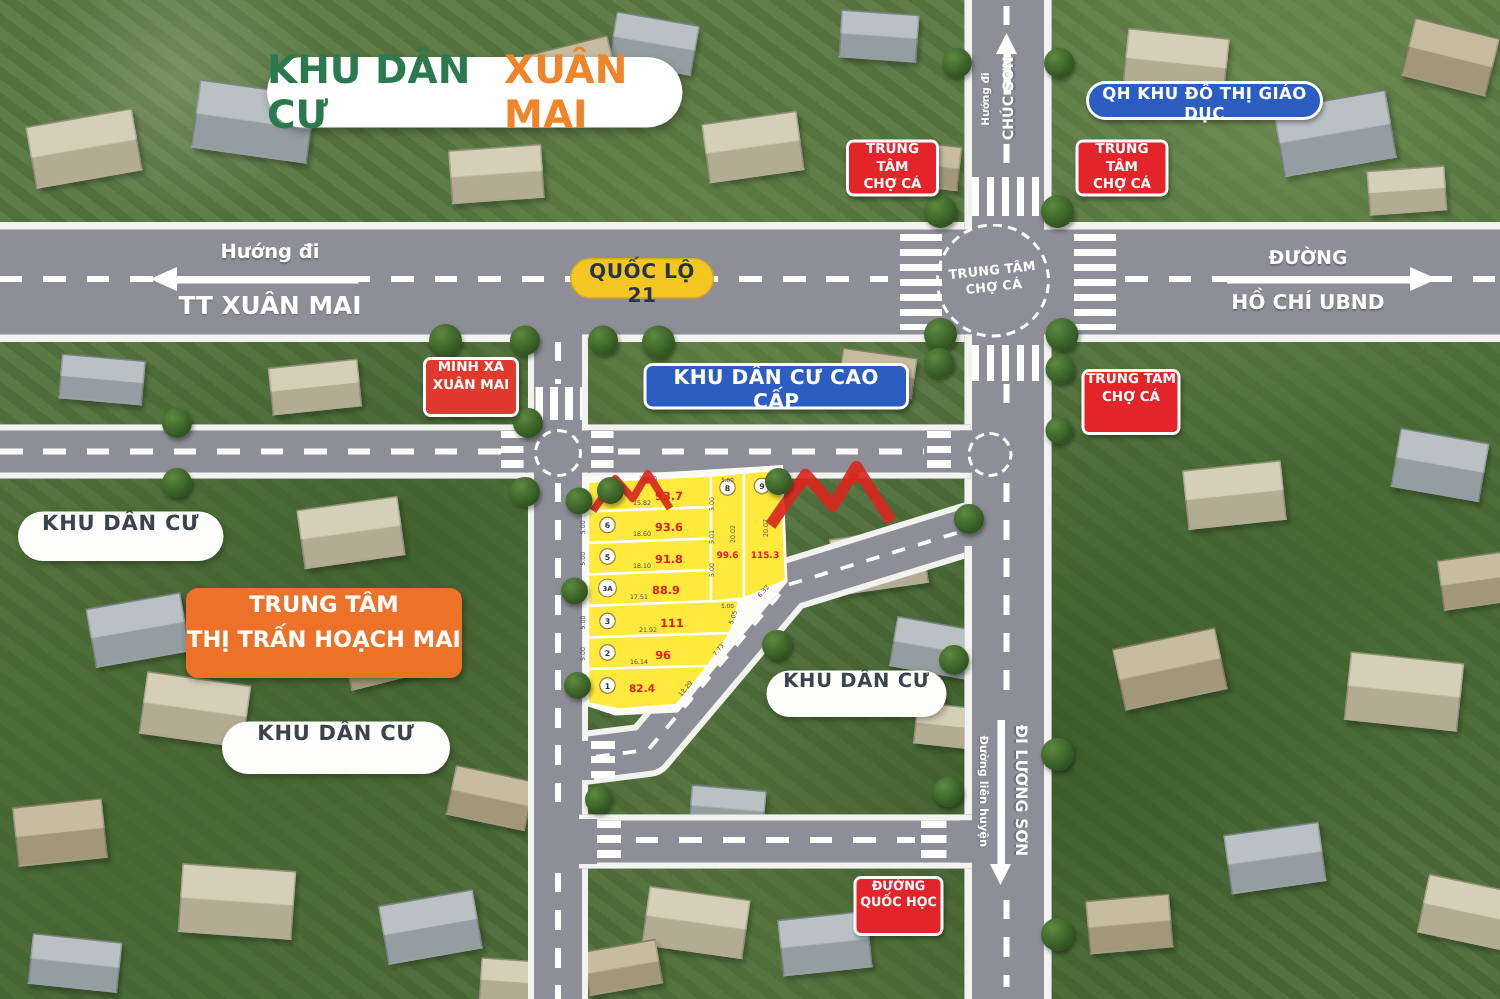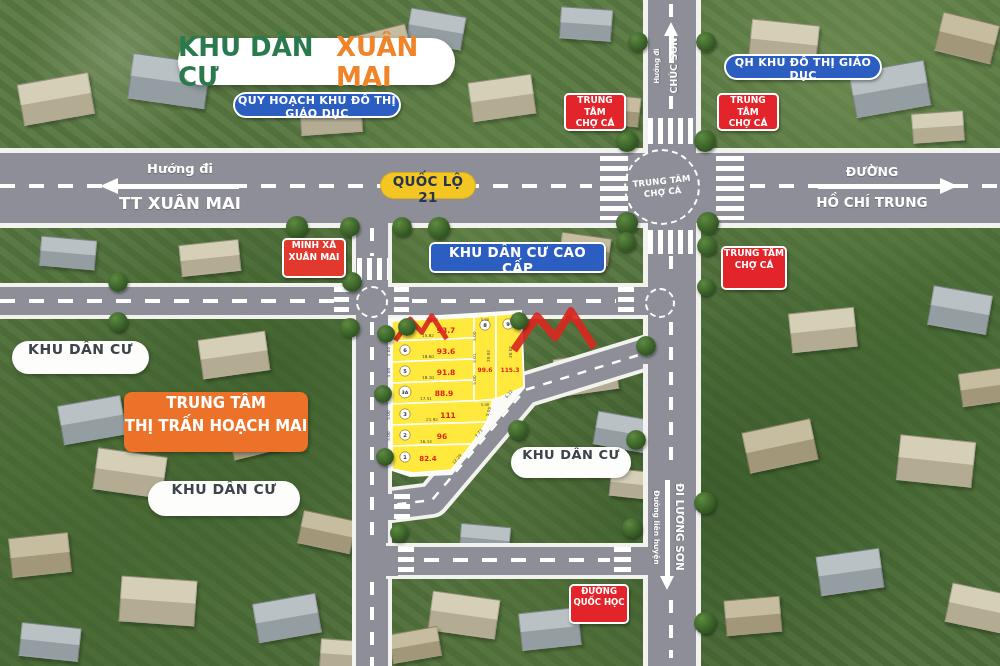--- a/index.html
+++ b/index.html
@@ -183,21 +183,21 @@
   <div class="roundabout" style="left:645px;top:288px;width:30px;height:30px;border-width:2px"></div>
 
   <div class="tri left" style="left:100px;top:178px"></div>
   <div class="shaft-h" style="left:117px;top:184px;width:122px"></div>
   <div class="road-label" style="left:130px;top:161px;width:100px;font-size:13px">Hướng đi</div>
   <div class="road-label" style="left:116px;top:194px;width:128px;font-size:16.5px">TT XUÂN MAI</div>
 
   <div class="shaft-h" style="left:818px;top:184px;width:122px"></div>
   <div class="tri right" style="left:940px;top:178px"></div>
   <div class="road-label" style="left:822px;top:164px;width:100px;font-size:12.5px">ĐƯỜNG</div>
-  <div class="road-label" style="left:810px;top:194px;width:124px;font-size:13.5px">HỒ CHÍ TRUNG</div>
+  <div class="road-label" style="left:810px;top:194px;width:124px;font-size:13.5px">HỒ CHÍ UBND</div>
 
   <div class="tri up" style="left:664px;top:22px"></div>
   <div class="shaft-v" style="left:669px;top:35px;height:28px"></div>
   <div class="road-label rot-ccw" style="left:634px;top:62px;width:46px;font-size:7px">Hướng đi</div>
   <div class="road-label rot-ccw" style="left:642px;top:60px;width:62px;font-size:9.5px">CHÚC SƠN</div>
 
   <div class="shaft-v" style="left:665px;top:480px;height:96px"></div>
   <div class="tri down" style="left:660px;top:576px"></div>
   <div class="road-label rot-cw" style="left:615px;top:523px;width:82px;font-size:7.5px">Đường liên huyện</div>
   <div class="road-label rot-cw" style="left:632px;top:521px;width:96px;font-size:10.5px">ĐI LƯƠNG SƠN</div>
@@ -318,23 +318,20 @@
       <div class="tree" style="left: 636px; top: 336px; width: 20px; height: 20px;"></div>
       <div class="tree" style="left: 697px; top: 278px; width: 18px; height: 18px;"></div>
       <div class="tree" style="left: 628px; top: 32px; width: 20px; height: 20px;"></div>
       <div class="tree" style="left: 696px; top: 32px; width: 20px; height: 20px;"></div>
     </div>
 
   <div id="title-pill">
     <span class="t-green">KHU DÂN CƯ</span>
     <span class="t-orange">XUÂN MAI</span>
   </div>
-  <div class="badge blue" style="left:233px;top:92px;width:168px;height:26px;font-size:11px">
-    <span>QUY HOẠCH KHU ĐÔ THỊ GIÁO DỤC</span>
-  </div>
   <div class="badge blue" style="left:724px;top:54px;width:158px;height:26px;font-size:11px">
     <span>QH KHU ĐÔ THỊ GIÁO DỤC</span>
   </div>
   <div class="badge red" style="left:564px;top:93px;width:62px;height:38px">
     <div>TRUNG TÂM</div>
     <div>CHỢ CÁ</div>
   </div>
   <div class="badge red" style="left:717px;top:93px;width:62px;height:38px">
     <div>TRUNG TÂM</div>
     <div>CHỢ CÁ</div>

